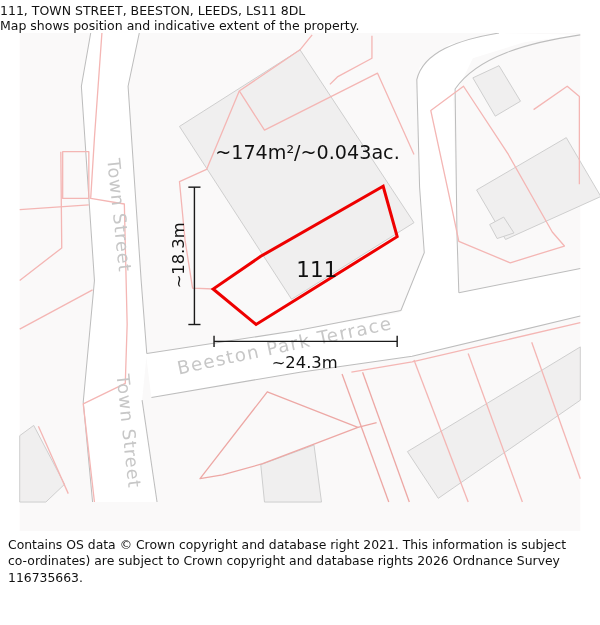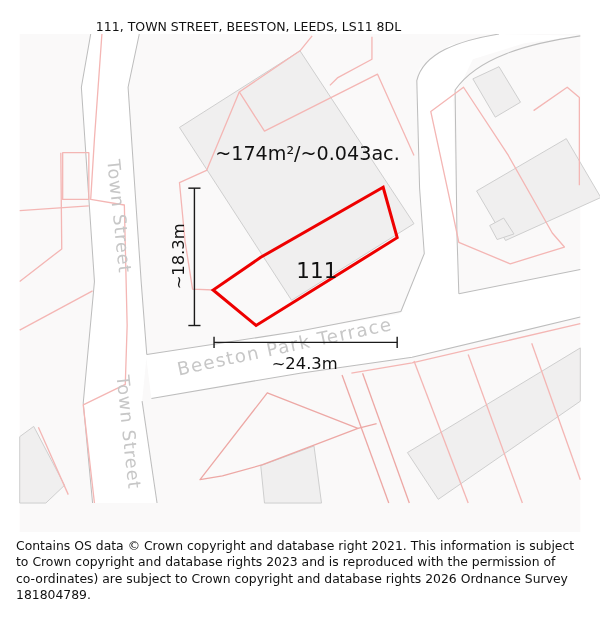--- a/index.html
+++ b/index.html
@@ -1,37 +1,38 @@
 <!DOCTYPE html>
 <html><head>
 <meta charset="utf-8">
 <style>
   html,body{margin:0;padding:0;background:#fff;}
   body{width:600px;height:625px;font-family:"DejaVu Sans","Liberation Sans",sans-serif;color:#111;overflow:hidden;}
-  .titleblock{width:497px;text-align:center;padding-top:19px;}
+  .titleblock{width:497px;padding-top:3px;}
   .titleblock .t1{font-size:12.5px;line-height:15px;color:#111;}
   .titleblock .t2{font-size:12.5px;line-height:15px;color:#111;}
   .mapwrap{width:600px;height:498px;position:relative;}
   svg{display:block;}
   .road-fill{fill:#ffffff;stroke:none;}
   .road-edge{fill:none;stroke:#bdbdbd;stroke-width:1.1;}
   .bld{fill:#f0efef;stroke:#cccccc;stroke-width:1;}
   .pk{fill:none;stroke:#f4b6b4;stroke-width:1.4;stroke-linejoin:round;}
   .pks{fill:none;stroke:#eda8a5;stroke-width:1.4;stroke-linejoin:round;}
   .dim{stroke:#1a1a1a;stroke-width:1.5;}
   .maplabel{fill:#111;}
   .street{fill:#c7c7c7;}
-  .footer{width:520px;padding:6px 5px 0 16px;box-sizing:border-box;}
+  .footer{width:520px;padding:6px 5px 0 8px;box-sizing:border-box;}
   .footer div{font-size:12.4px;line-height:16.4px;white-space:nowrap;color:#111;}
 </style>
 </head>
 <body>
 
 <div class="titleblock">
   <div class="t1">111, TOWN STREET, BEESTON, LEEDS, LS11 8DL</div>
+  <div class="t2">Map shows position and indicative extent of the property.</div>
 </div>
 
 <div class="mapwrap">
 <svg width="600" height="498" viewBox="0 35 600 533">
 
   <rect x="0" y="35" width="600" height="533" fill="#faf9f9"></rect>
 
   <polygon class="road-fill" points="76,35 66,92 80,300 68,430 78,537 147,537 131,428 136,378 130,300 116,92 128,35"></polygon>
   <polygon class="road-fill" points="135,378 300,353 405,335 432,318 470,313 600,287 600,338 420,381 300,398 141,425"></polygon>
   <polygon class="road-fill" points="513,35 460,47 428,72 425,100 428,200 433,270 408,332 470,313 468,250 464,105 485,62 540,45 600,37"></polygon>
@@ -88,16 +89,15 @@
 
   <text class="maplabel" x="308" y="170" text-anchor="middle" font-size="20.5">~174m²/~0.043ac.</text>
   <text class="maplabel" x="318" y="296" text-anchor="middle" font-size="23">111</text>
   <text class="maplabel" transform="translate(176,273) rotate(-90)" text-anchor="middle" font-size="17.5">~18.3m</text>
   <text class="maplabel" x="305" y="394" text-anchor="middle" font-size="17.5">~24.3m</text>
 </svg>
 </div>
 
 <div class="footer">
   <div>Contains OS data © Crown copyright and database right 2021. This information is subject</div>
-  <div>to Crown copyright and database rights 2023 and is reproduced with the permission of</div>
   <div>co-ordinates) are subject to Crown copyright and database rights 2026 Ordnance Survey</div>
-  <div>181804789.</div>
+  <div>116735663.</div>
 </div>
 
 </body></html>

